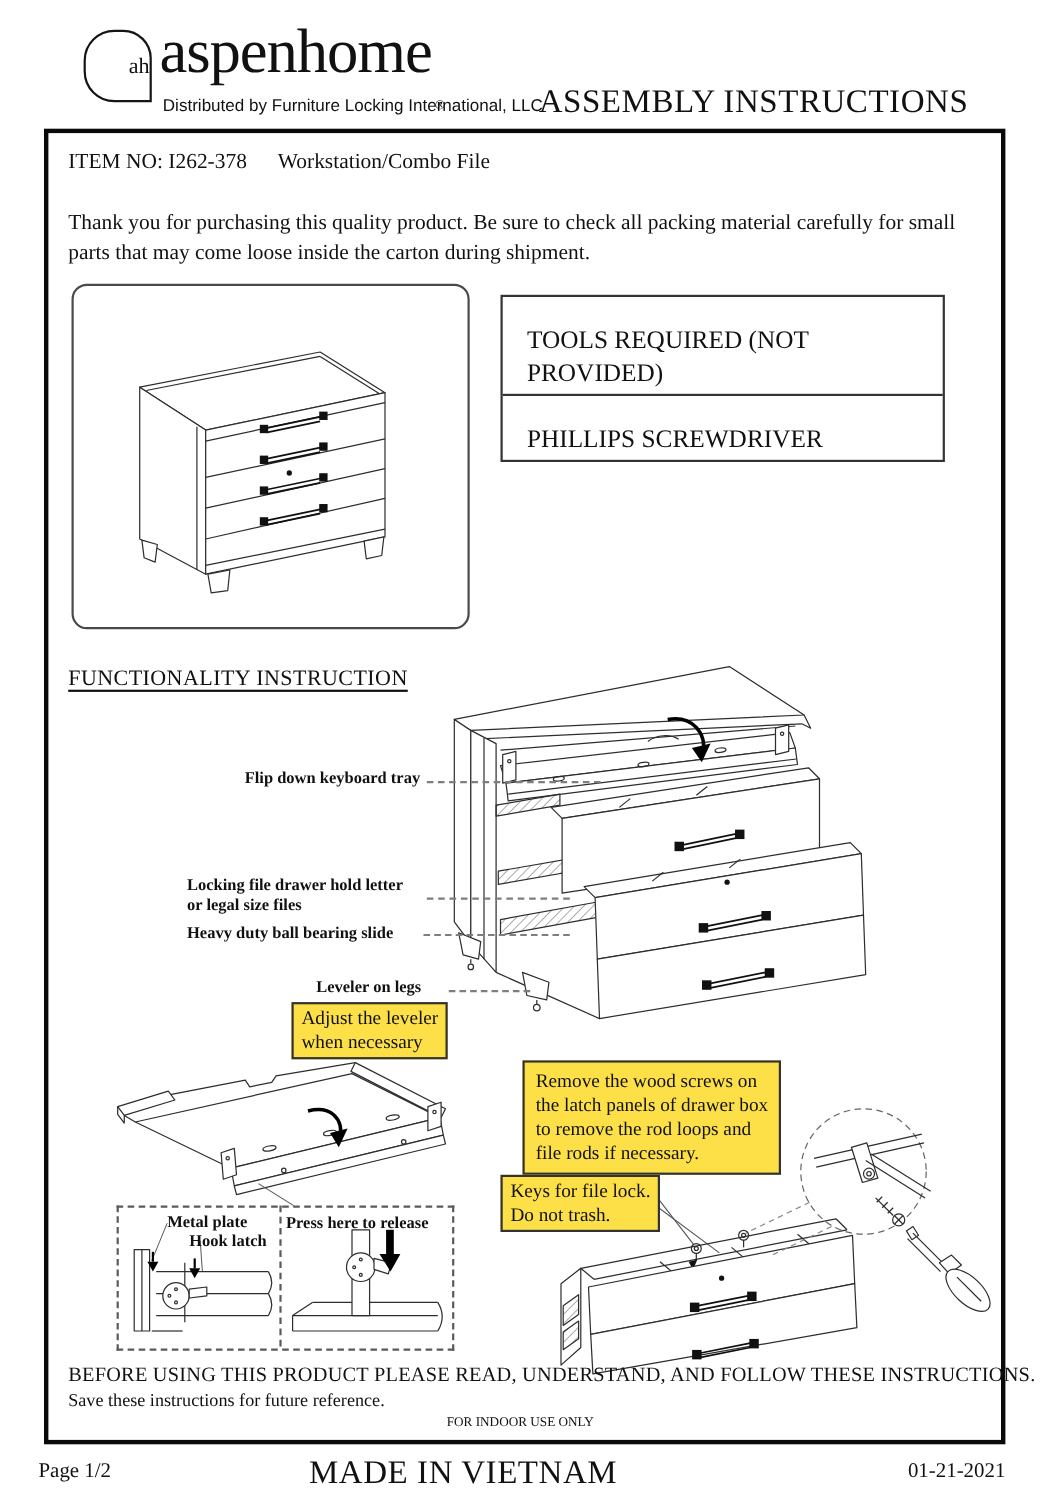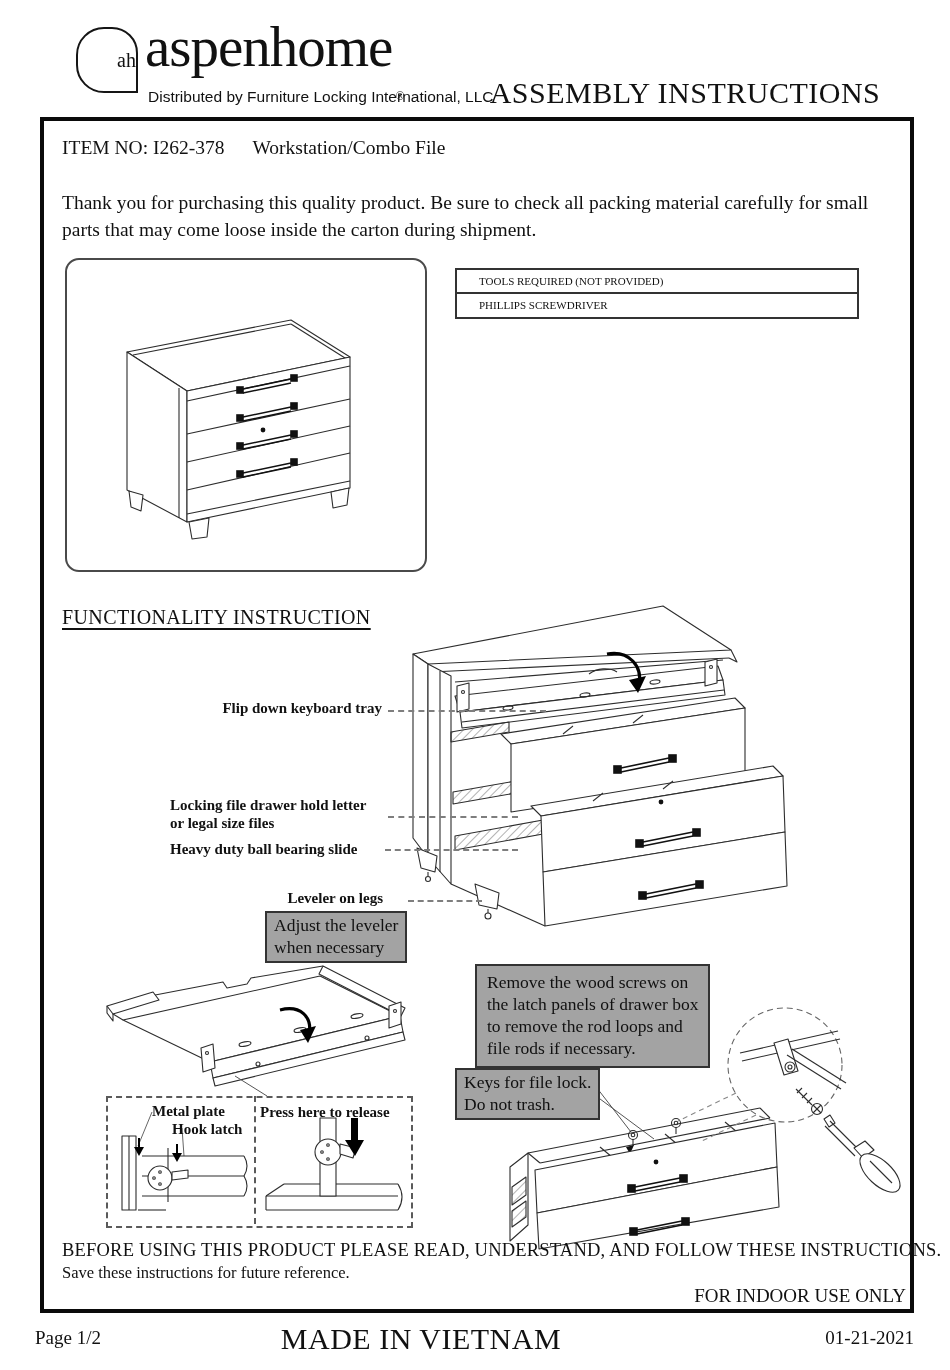--- a/index.html
+++ b/index.html
@@ -16,31 +16,31 @@
   .brand .reg{font-size:12px;vertical-align:-34px;margin-left:3px;}
   .distrib{left:148px;top:88px;font-size:15.5px;}
   .doc-title{left:455px;top:56px;width:460px;text-align:center;font-size:30px;letter-spacing:.5px;margin-top:20px;}
   
   .frame{left:40px;top:117px;width:866px;height:1188px;border:4px solid #0a0a0a;}
   .item-line{left:62px;top:137px;font-size:19.5px;}
   .item-name{margin-left:28px;}
   .intro{left:62px;top:190px;width:818px;font-size:19.5px;line-height:1.38;}
   .product-box{left:65px;top:258px;width:358px;height:310px;border:2px solid #4a4a4a;border-radius:14px;}
   .tools{left:455px;top:268px;width:400px;border:2px solid #333;}
-  .tools .row{font-size:11px;padding:4px 0 4px 22px;line-height:1.3;}
+  .tools .row{font-size:23px;padding:4px 0 4px 22px;line-height:1.3;margin-top:20px;}
   .tools .row:first-child{border-bottom:2px solid #333;}
   .func-heading{left:62px;top:606px;font-size:20px;letter-spacing:.4px;
       text-decoration:underline;text-underline-offset:4px;}
   .lbl{font-size:15px;line-height:1.22;white-space:nowrap;font-weight:bold;}
   .leader{border-top:2px dashed #7e7e7e;height:0;}
-  .note-box{border:2px solid #333;font-size:17.5px;line-height:1.25;padding:2px 7px;background:#a3a3a3;}
+  .note-box{border:2px solid #333;font-size:17.5px;line-height:1.25;padding:2px 7px;background:#fde047;}
   .dashed-box{border:2px dashed #5a5a5a;}
   .warn1{left:62px;top:1240px;font-size:18.5px;letter-spacing:.2px;}
   .warn2{left:62px;top:1263px;font-size:16.5px;}
-  .indoor{left:40px;top:1285px;width:866px;text-align:right;font-size:19px;}
+  .indoor{left:40px;top:1285px;width:866px;text-align:center;font-size:12px;}
   .pg{left:35px;top:1327px;font-size:19px;}
   .made{left:0;top:1322px;width:842px;text-align:center;font-size:30px;letter-spacing:.5px;}
   .date{right:36px;top:1327px;font-size:19px;}
   svg{display:block;overflow:visible;}
 </style>
 </head>
 <body>
 
 <div class="abs logo-badge serif">
   <span>ah</span>

